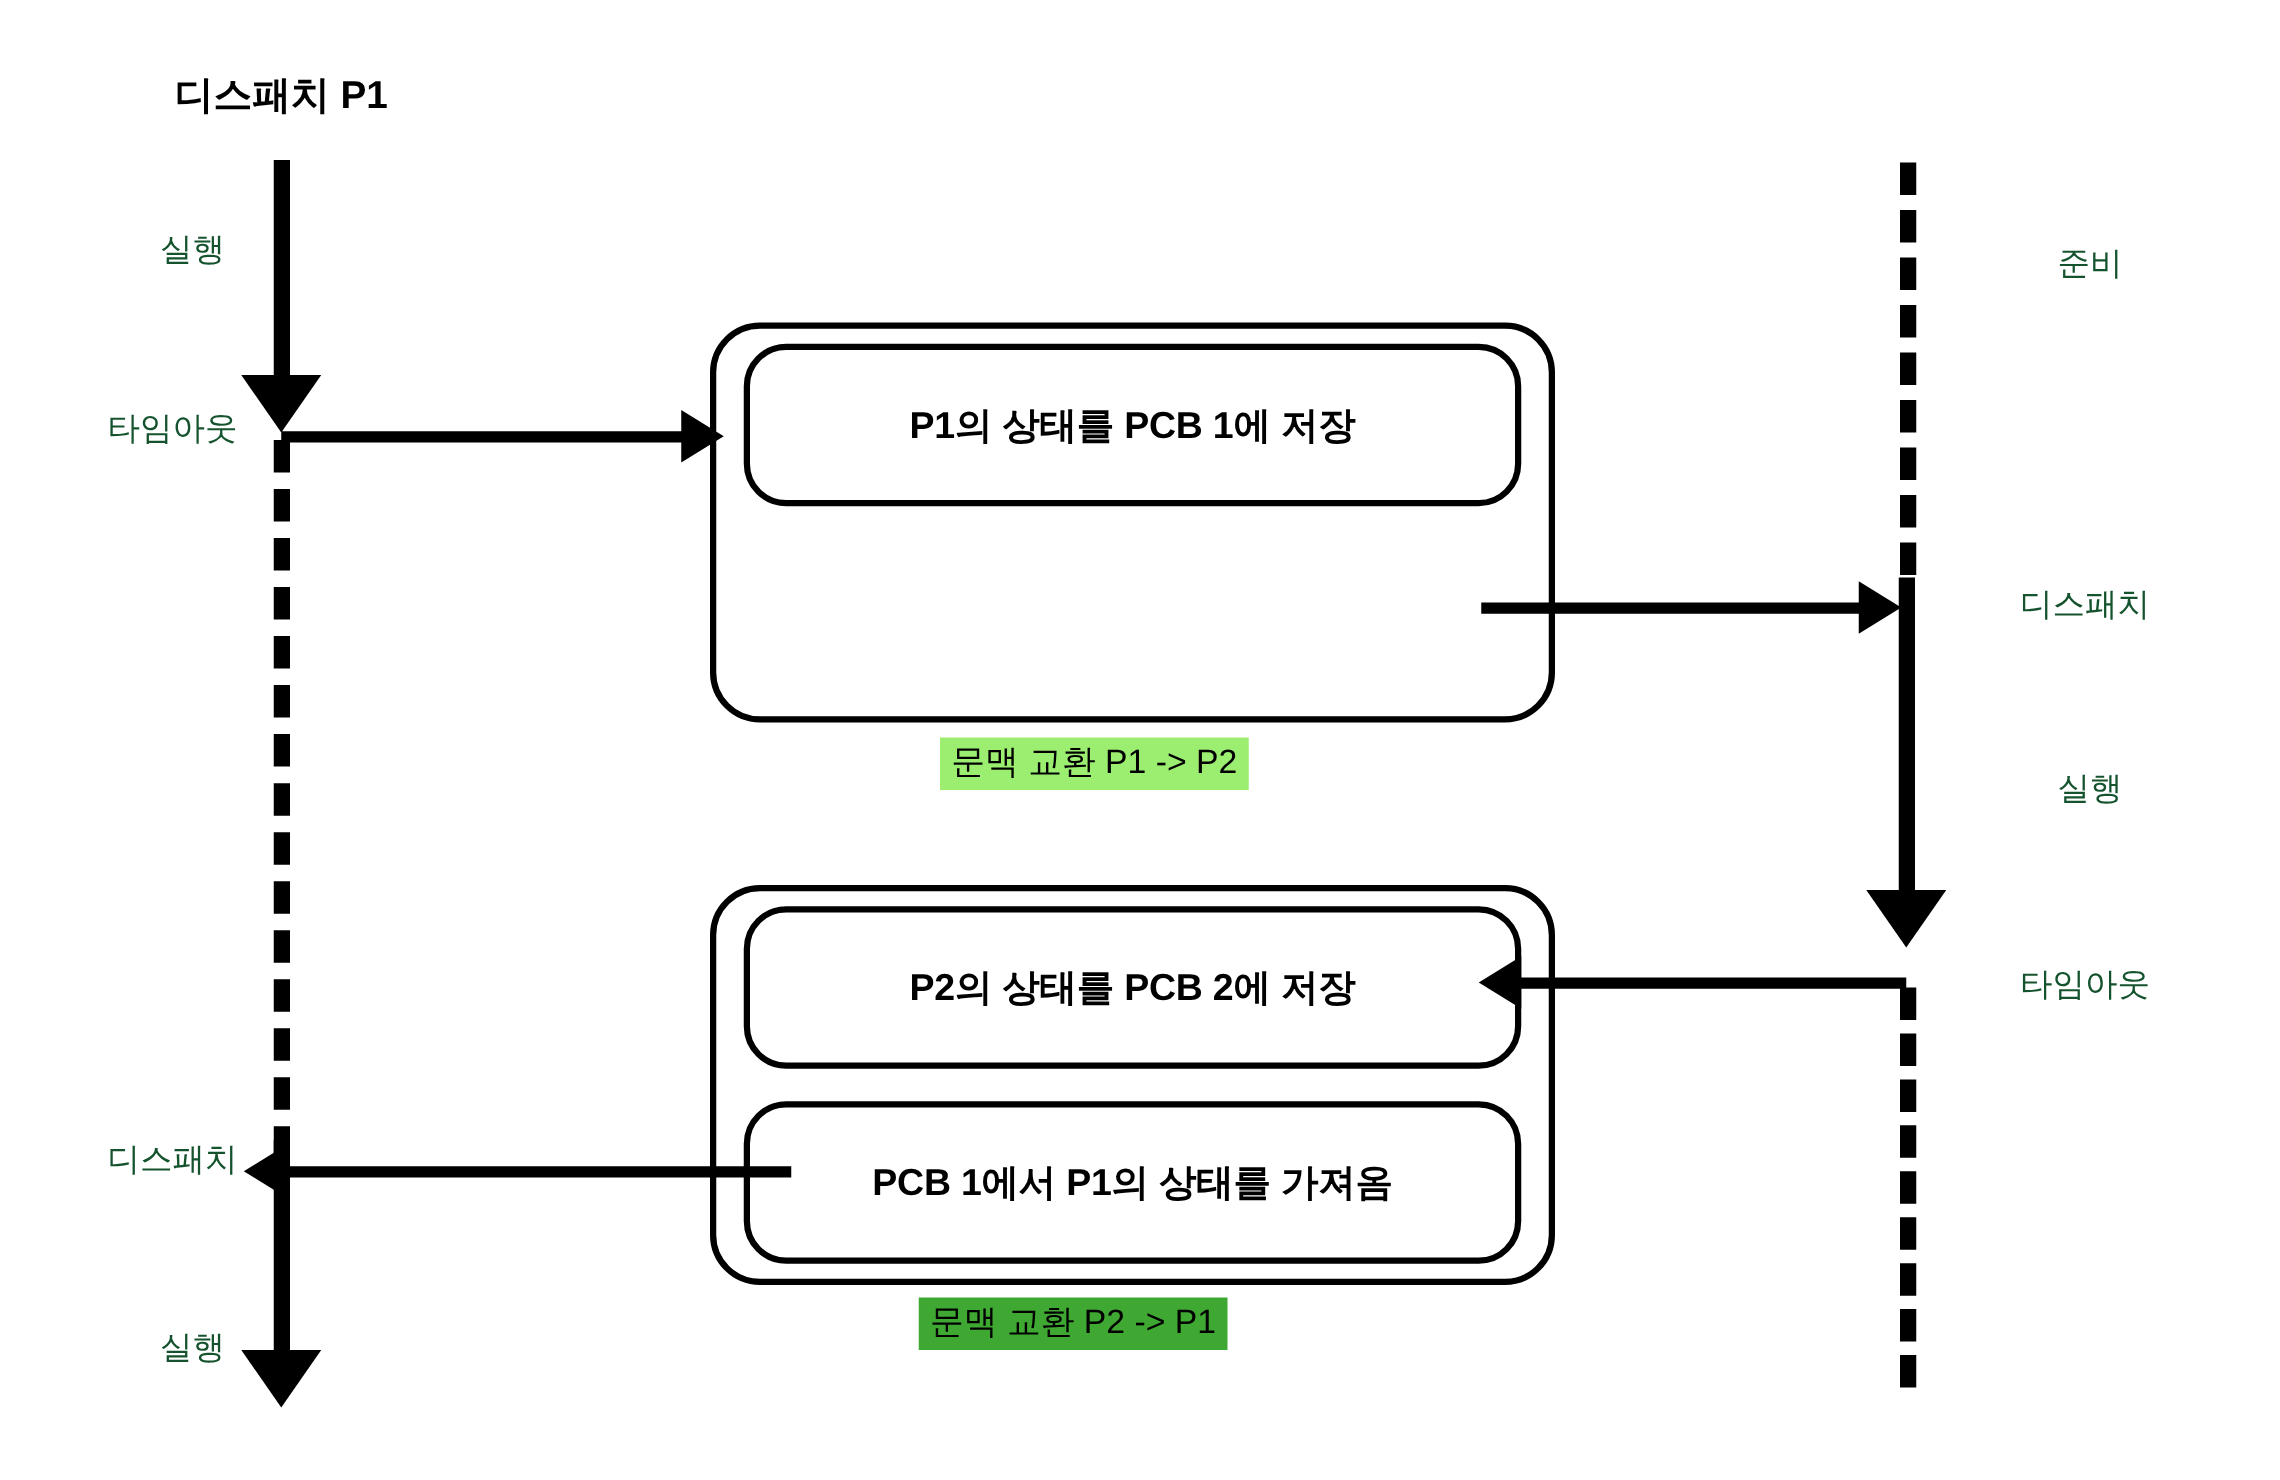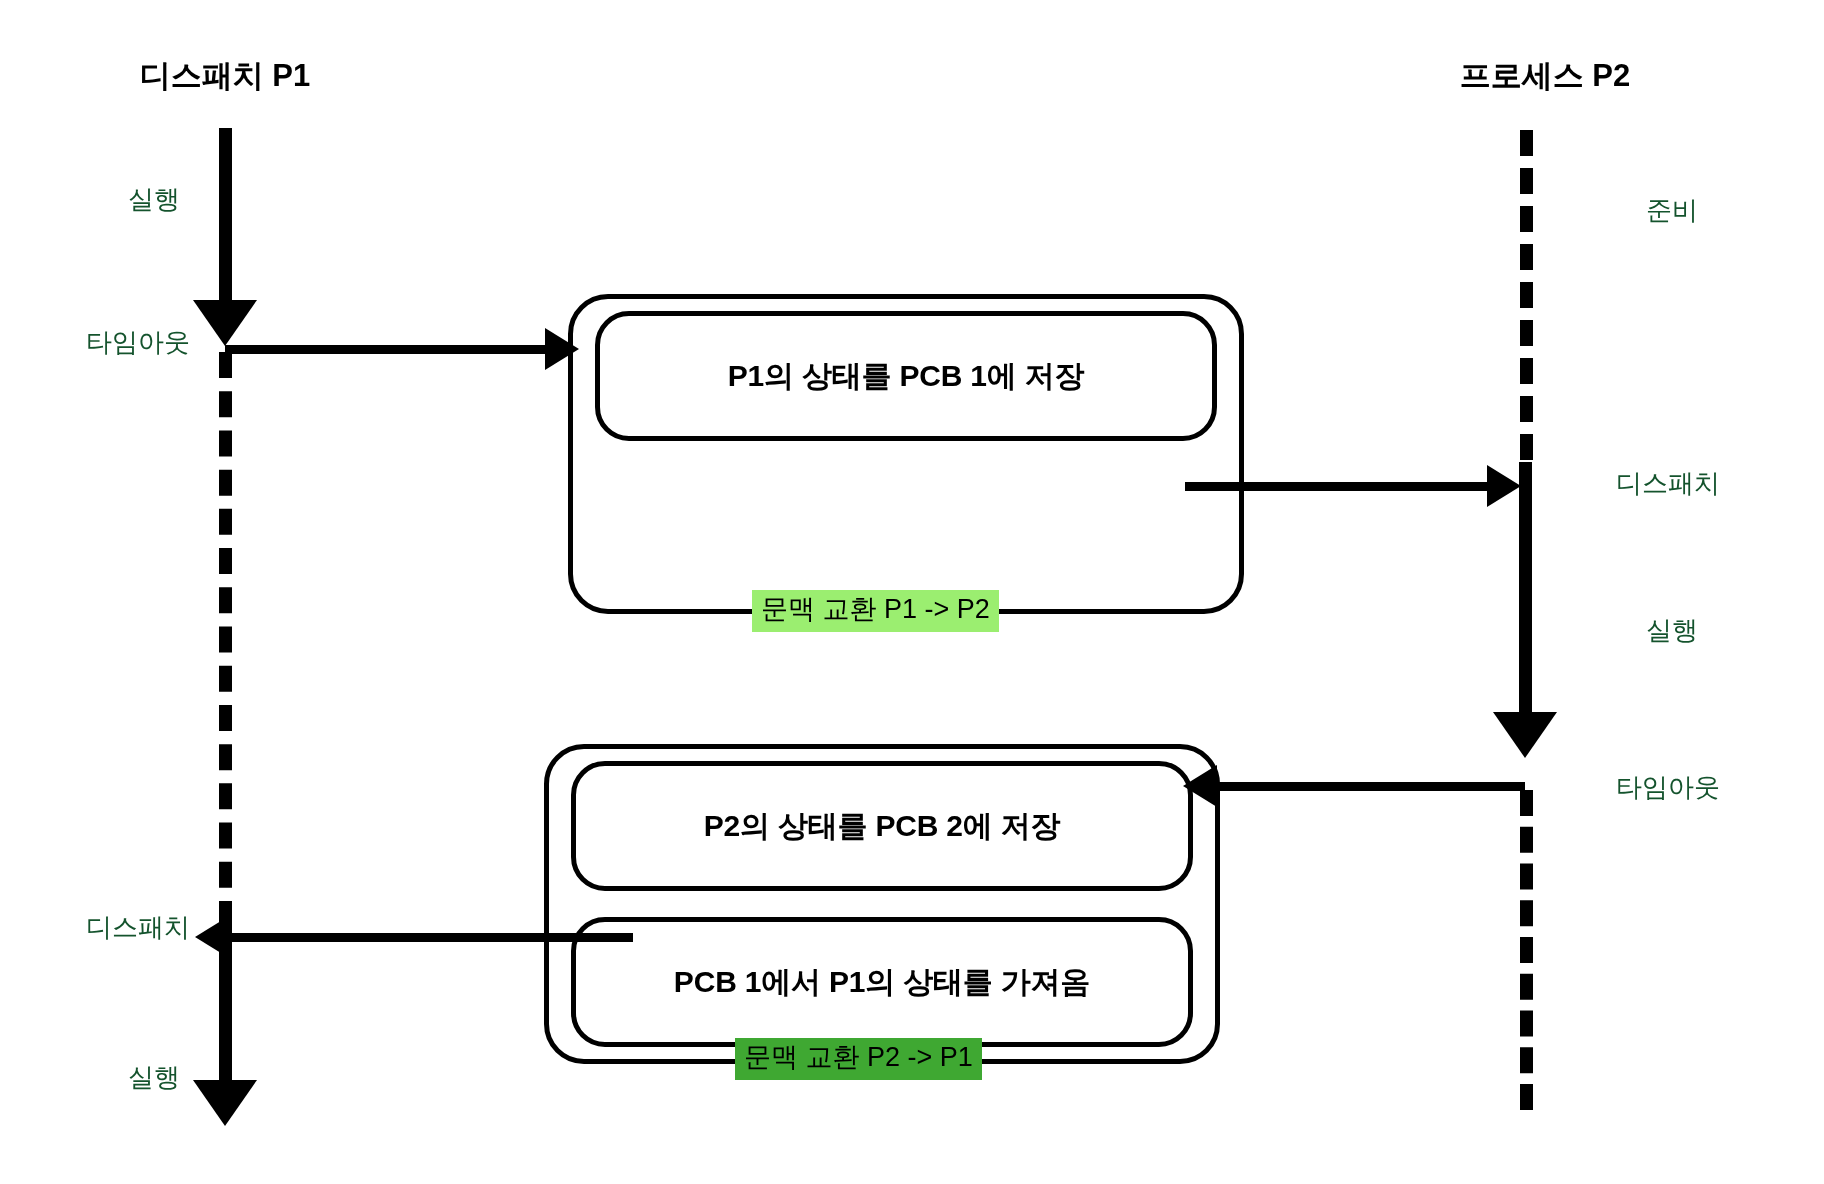--- a/index.html
+++ b/index.html
@@ -47,21 +47,20 @@
   }
   .side-label.right-of { text-align: center; }
   .side-label.left-of  { text-align: right; }
 
   
   .group-outer {
     border: 5px solid #000;
     border-radius: 40px;
     box-sizing: border-box;
     background: #fff;
-    margin-top: 36px;
   }
   .group-inner-pad {
     position: absolute;
     left: 22px; right: 22px; top: 12px; bottom: 12px;
     display: flex;
     flex-direction: column;
     justify-content: space-between;
   }
   .step-box {
     border: 5px solid #000;
@@ -113,21 +112,20 @@
     border-top: 46px solid #000;
   }
 </style>
 </head>
 <body>
 
 <div id="canvas">
 
   <div class="abs col-header" style="left:80px; top:55px; width:290px;">디스패치 P1</div>
 
-  <div class="abs col-header" style="left:1400px; top:55px; width:290px;">프로세스 P2</div>
 
   <div class="abs lifeline-solid" style="left:219px; top:128px; width:13px; height:180px;"></div>
   <div class="abs arrow-down" style="left:193px; top:300px;"></div>
 
   <div class="abs lifeline-dashed" style="left:219px; top:352px; height:575px;"></div>
 
   <div class="abs lifeline-solid" style="left:219px; top:912px; width:13px; height:180px;"></div>
   <div class="abs arrow-down" style="left:193px; top:1080px;"></div>
 
   <div class="abs side-label left-of" style="left:0px; top:182px; width:180px;">실행</div>
@@ -152,21 +150,21 @@
       <div class="step-box">
         <span class="step-text">P1의 상태를 PCB 1에 저장</span>
       </div>
     </div>
   </div>
 
   <div class="abs" style="left:752px; top:590px;text-align:right;">
     <span class="caption" style="background:#9BEE70;">문맥 교환 P1 -&gt; P2</span>
   </div>
 
-  <div class="abs group-outer" style="left:544px; top:708px; width:676px; height:320px;">
+  <div class="abs group-outer" style="left:568px; top:708px; width:676px; height:320px;">
     <div class="group-inner-pad">
       <div class="step-box">
         <span class="step-text">P2의 상태를 PCB 2에 저장</span>
       </div>
       <div class="step-box">
         <span class="step-text">PCB 1에서 P1의 상태를 가져옴</span>
       </div>
     </div>
   </div>
 

